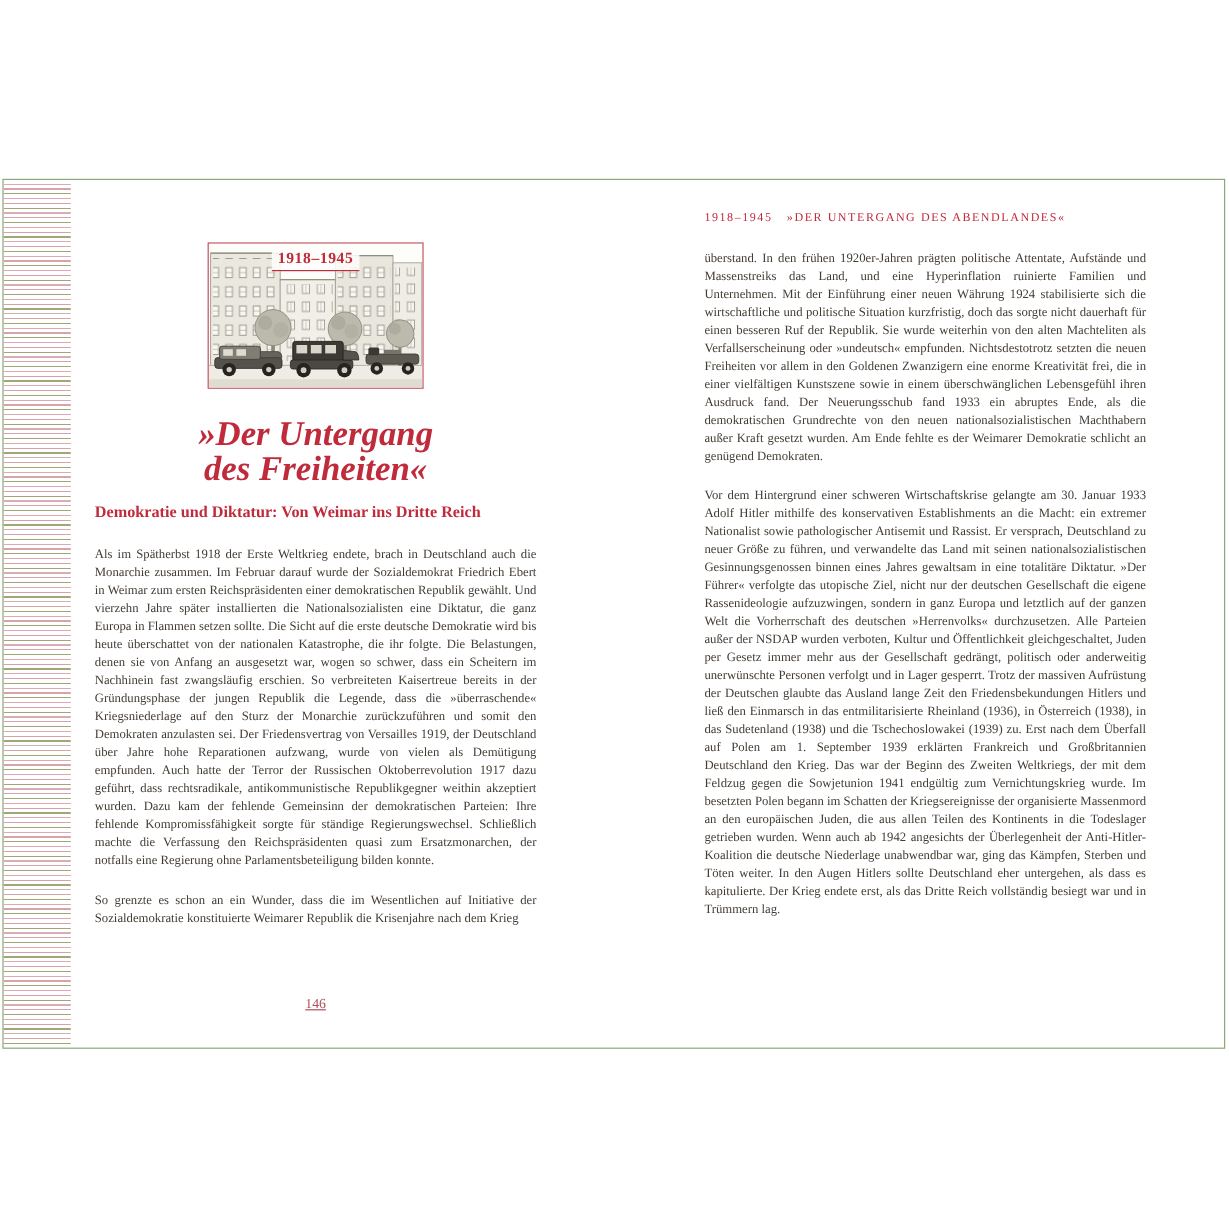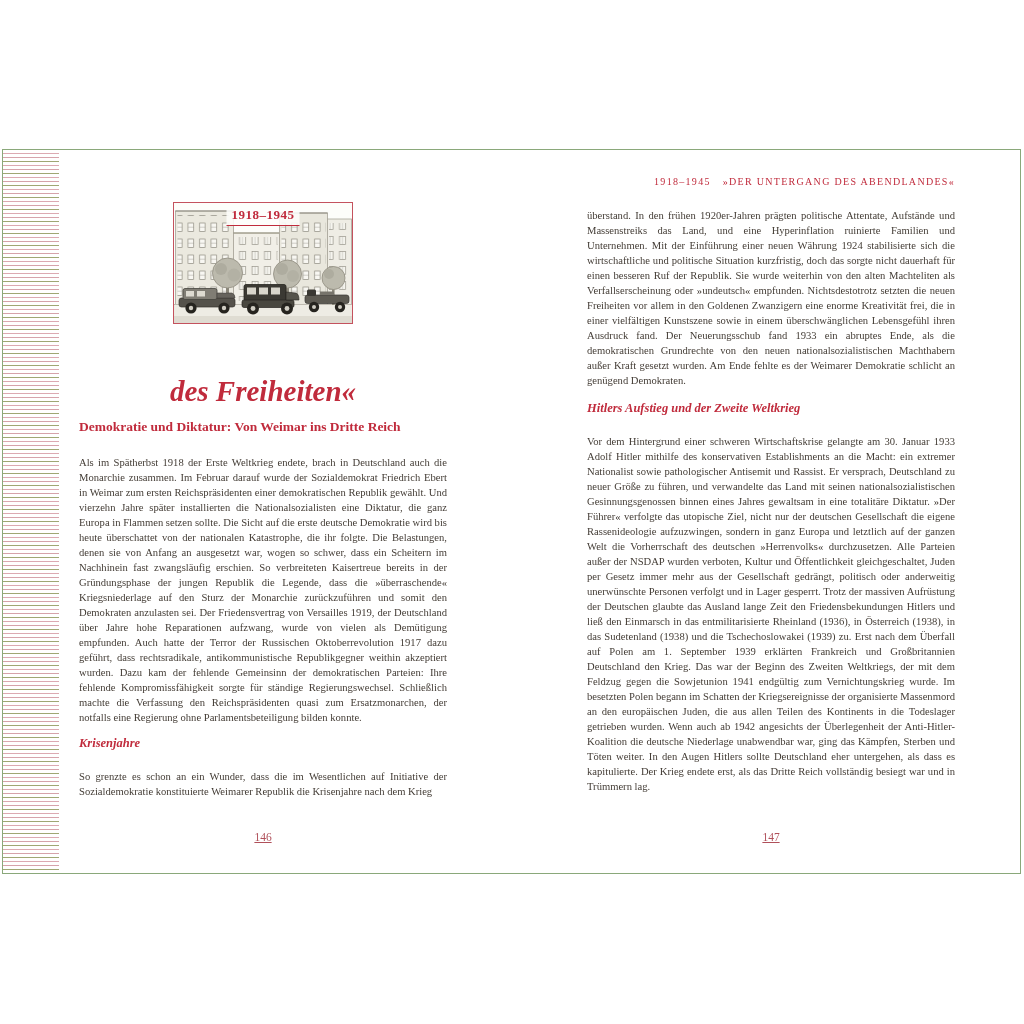--- a/index.html
+++ b/index.html
@@ -65,21 +65,21 @@
   .section-heading{
     margin:11px 0 0;color:var(--accent);font-style:italic;
     font-weight:bold;font-size:12.5px;line-height:15px;
   }
   .pagenum{
     position:absolute;bottom:30px;left:0;width:100%;text-align:center;
     color:var(--pagenum-ink);font-size:11.5px;text-decoration:underline;
   }
   
   .running-header{
-    margin:26px 0 0;text-align:right;color:var(--accent);
+    margin:26px 0 0;text-align:left;color:var(--accent);
     font-size:10px;letter-spacing:1.3px;white-space:nowrap;
   }
   .running-header .era{margin-right:12px;}
   .right-page .body.first{margin-top:21px;}
   .right-page .section-heading{margin-top:13px;}
 </style>
 </head>
 <body>
 
 <div class="spread">
@@ -175,41 +175,38 @@
             <circle cx="140" cy="104" r="5.2" fill="#26241f"></circle>
               <circle cx="140" cy="104" r="2" fill="#cfccc2"></circle>
             <circle cx="166" cy="104" r="5.2" fill="#26241f"></circle>
               <circle cx="166" cy="104" r="2" fill="#cfccc2"></circle>
           </g>
         </g>
       </svg>
       <figcaption class="era-label">1918–1945</figcaption>
     </figure>
 
-    <h1 class="chapter-title"><br><span>des Freiheiten«</span></h1>
+    <h1 class="chapter-title"><span>»Der Untergang</span><br><span>des Freiheiten«</span></h1>
 
     <h2 class="chapter-subtitle">Demokratie und Diktatur: Von Weimar ins Dritte Reich</h2>
 
     <p class="body" lang="de">Als im Spätherbst 1918 der Erste Weltkrieg endete, brach in Deutschland auch die Monarchie zusammen. Im Februar darauf wurde der Sozialdemokrat Friedrich Ebert in Weimar zum ersten Reichspräsidenten einer demokratischen Republik gewählt. Und vierzehn Jahre später installierten die Nationalsozialisten eine Diktatur, die ganz Europa in Flammen setzen sollte. Die Sicht auf die erste deutsche Demokratie wird bis heute überschattet von der nationalen Katastrophe, die ihr folgte. Die Belastungen, denen sie von Anfang an ausgesetzt war, wogen so schwer, dass ein Scheitern im Nachhinein fast zwangsläufig erschien. So verbreiteten Kaisertreue bereits in der Gründungsphase der jungen Republik die Legende, dass die »überraschende« Kriegsniederlage auf den Sturz der Monarchie zurückzuführen und somit den Demokraten anzulasten sei. Der Friedensvertrag von Versailles 1919, der Deutschland über Jahre hohe Reparationen aufzwang, wurde von vielen als Demütigung empfunden. Auch hatte der Terror der Russischen Oktoberrevolution 1917 dazu geführt, dass rechtsradikale, antikommunistische Republikgegner weithin akzeptiert wurden. Dazu kam der fehlende Gemeinsinn der demokratischen Parteien: Ihre fehlende Kompromissfähigkeit sorgte für ständige Regierungswechsel. Schließlich machte die Verfassung den Reichspräsidenten quasi zum Ersatzmonarchen, der notfalls eine Regierung ohne Parlamentsbeteiligung bilden konnte.</p>
 
-    <h3 class="section-heading">Krisenjahre</h3>
 
     <p class="body follow" lang="de">So grenzte es schon an ein Wunder, dass die im Wesentlichen auf Initiative der Sozialdemokratie konstituierte Weimarer Republik die Krisenjahre nach dem Krieg</p>
 
     <div class="pagenum">146</div>
   </div>
 
   <div class="page right-page">
 
     <div class="running-header">
       <span class="era">1918–1945</span><span>»DER UNTERGANG DES ABENDLANDES«</span>
     </div>
 
     <p class="body first" lang="de">überstand. In den frühen 1920er-Jahren prägten politische Attentate, Aufstände und Massenstreiks das Land, und eine Hyperinflation ruinierte Familien und Unternehmen. Mit der Einführung einer neuen Währung 1924 stabilisierte sich die wirtschaftliche und politische Situation kurzfristig, doch das sorgte nicht dauerhaft für einen besseren Ruf der Republik. Sie wurde weiterhin von den alten Machteliten als Verfallserscheinung oder »undeutsch« empfunden. Nichtsdestotrotz setzten die neuen Freiheiten vor allem in den Goldenen Zwanzigern eine enorme Kreativität frei, die in einer vielfältigen Kunstszene sowie in einem überschwänglichen Lebensgefühl ihren Ausdruck fand. Der Neuerungsschub fand 1933 ein abruptes Ende, als die demokratischen Grundrechte von den neuen nationalsozialistischen Machthabern außer Kraft gesetzt wurden. Am Ende fehlte es der Weimarer Demokratie schlicht an genügend Demokraten.</p>
 
-    <h3 class="section-heading">Hitlers Aufstieg und der Zweite Weltkrieg</h3>
 
     <p class="body follow" lang="de">Vor dem Hintergrund einer schweren Wirtschaftskrise gelangte am 30. Januar 1933 Adolf Hitler mithilfe des konservativen Establishments an die Macht: ein extremer Nationalist sowie pathologischer Antisemit und Rassist. Er versprach, Deutschland zu neuer Größe zu führen, und verwandelte das Land mit seinen nationalsozialistischen Gesinnungsgenossen binnen eines Jahres gewaltsam in eine totalitäre Diktatur. »Der Führer« verfolgte das utopische Ziel, nicht nur der deutschen Gesellschaft die eigene Rassenideologie aufzuzwingen, sondern in ganz Europa und letztlich auf der ganzen Welt die Vorherrschaft des deutschen »Herrenvolks« durchzusetzen. Alle Parteien außer der NSDAP wurden verboten, Kultur und Öffentlichkeit gleichgeschaltet, Juden per Gesetz immer mehr aus der Gesellschaft gedrängt, politisch oder anderweitig unerwünschte Personen verfolgt und in Lager gesperrt. Trotz der massiven Aufrüstung der Deutschen glaubte das Ausland lange Zeit den Friedensbekundungen Hitlers und ließ den Einmarsch in das entmilitarisierte Rheinland (1936), in Österreich (1938), in das Sudetenland (1938) und die Tschechoslowakei (1939) zu. Erst nach dem Überfall auf Polen am 1. September 1939 erklärten Frankreich und Großbritannien Deutschland den Krieg. Das war der Beginn des Zweiten Weltkriegs, der mit dem Feldzug gegen die Sowjetunion 1941 endgültig zum Vernichtungskrieg wurde. Im besetzten Polen begann im Schatten der Kriegsereignisse der organisierte Massenmord an den europäischen Juden, die aus allen Teilen des Kontinents in die Todeslager getrieben wurden. Wenn auch ab 1942 angesichts der Überlegenheit der Anti-Hitler-Koalition die deutsche Niederlage unabwendbar war, ging das Kämpfen, Sterben und Töten weiter. In den Augen Hitlers sollte Deutschland eher untergehen, als dass es kapitulierte. Der Krieg endete erst, als das Dritte Reich vollständig besiegt war und in Trümmern lag.</p>
 
-    <div class="pagenum">147</div>
   </div>
 
 </div>
 
 </body></html>

